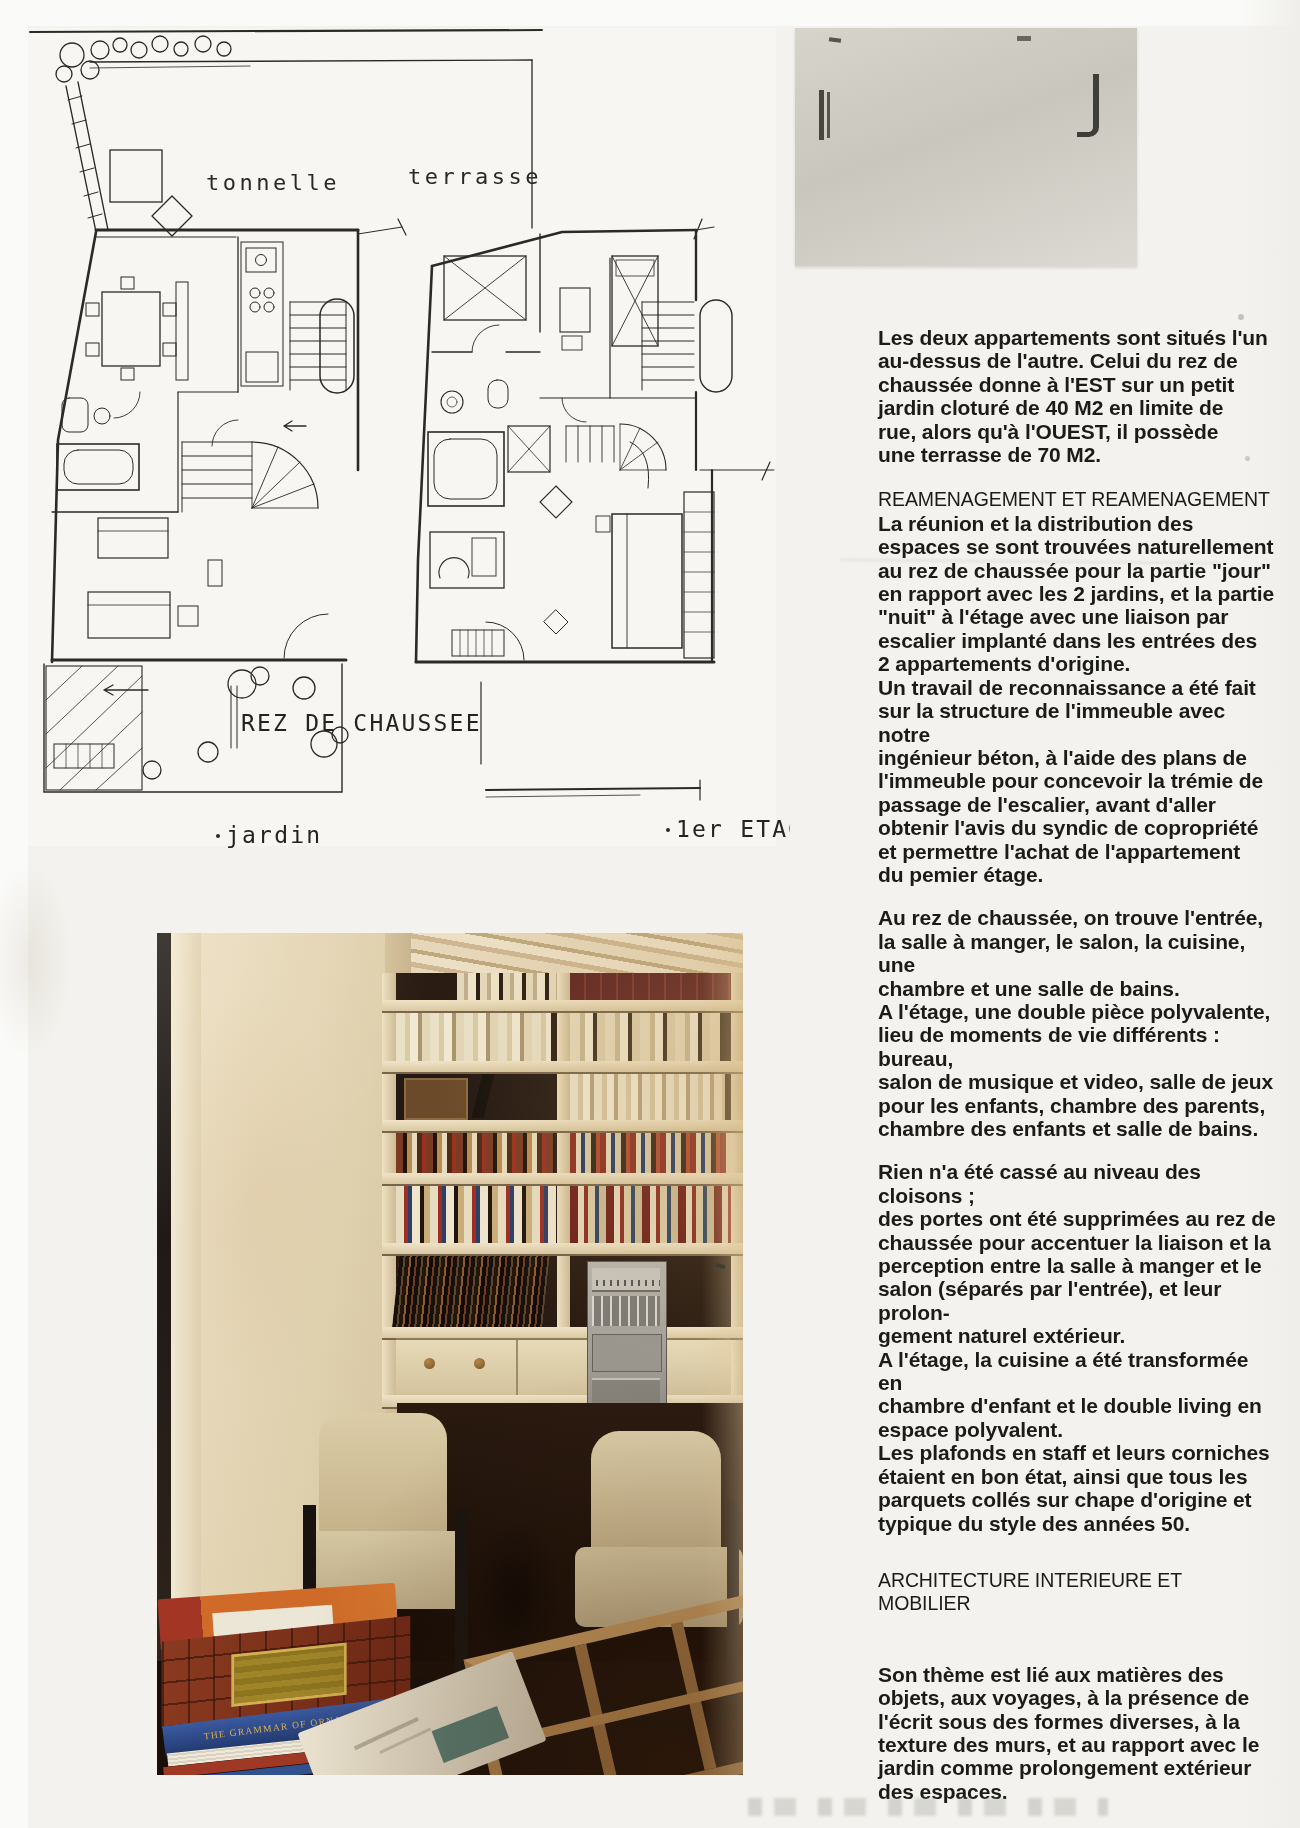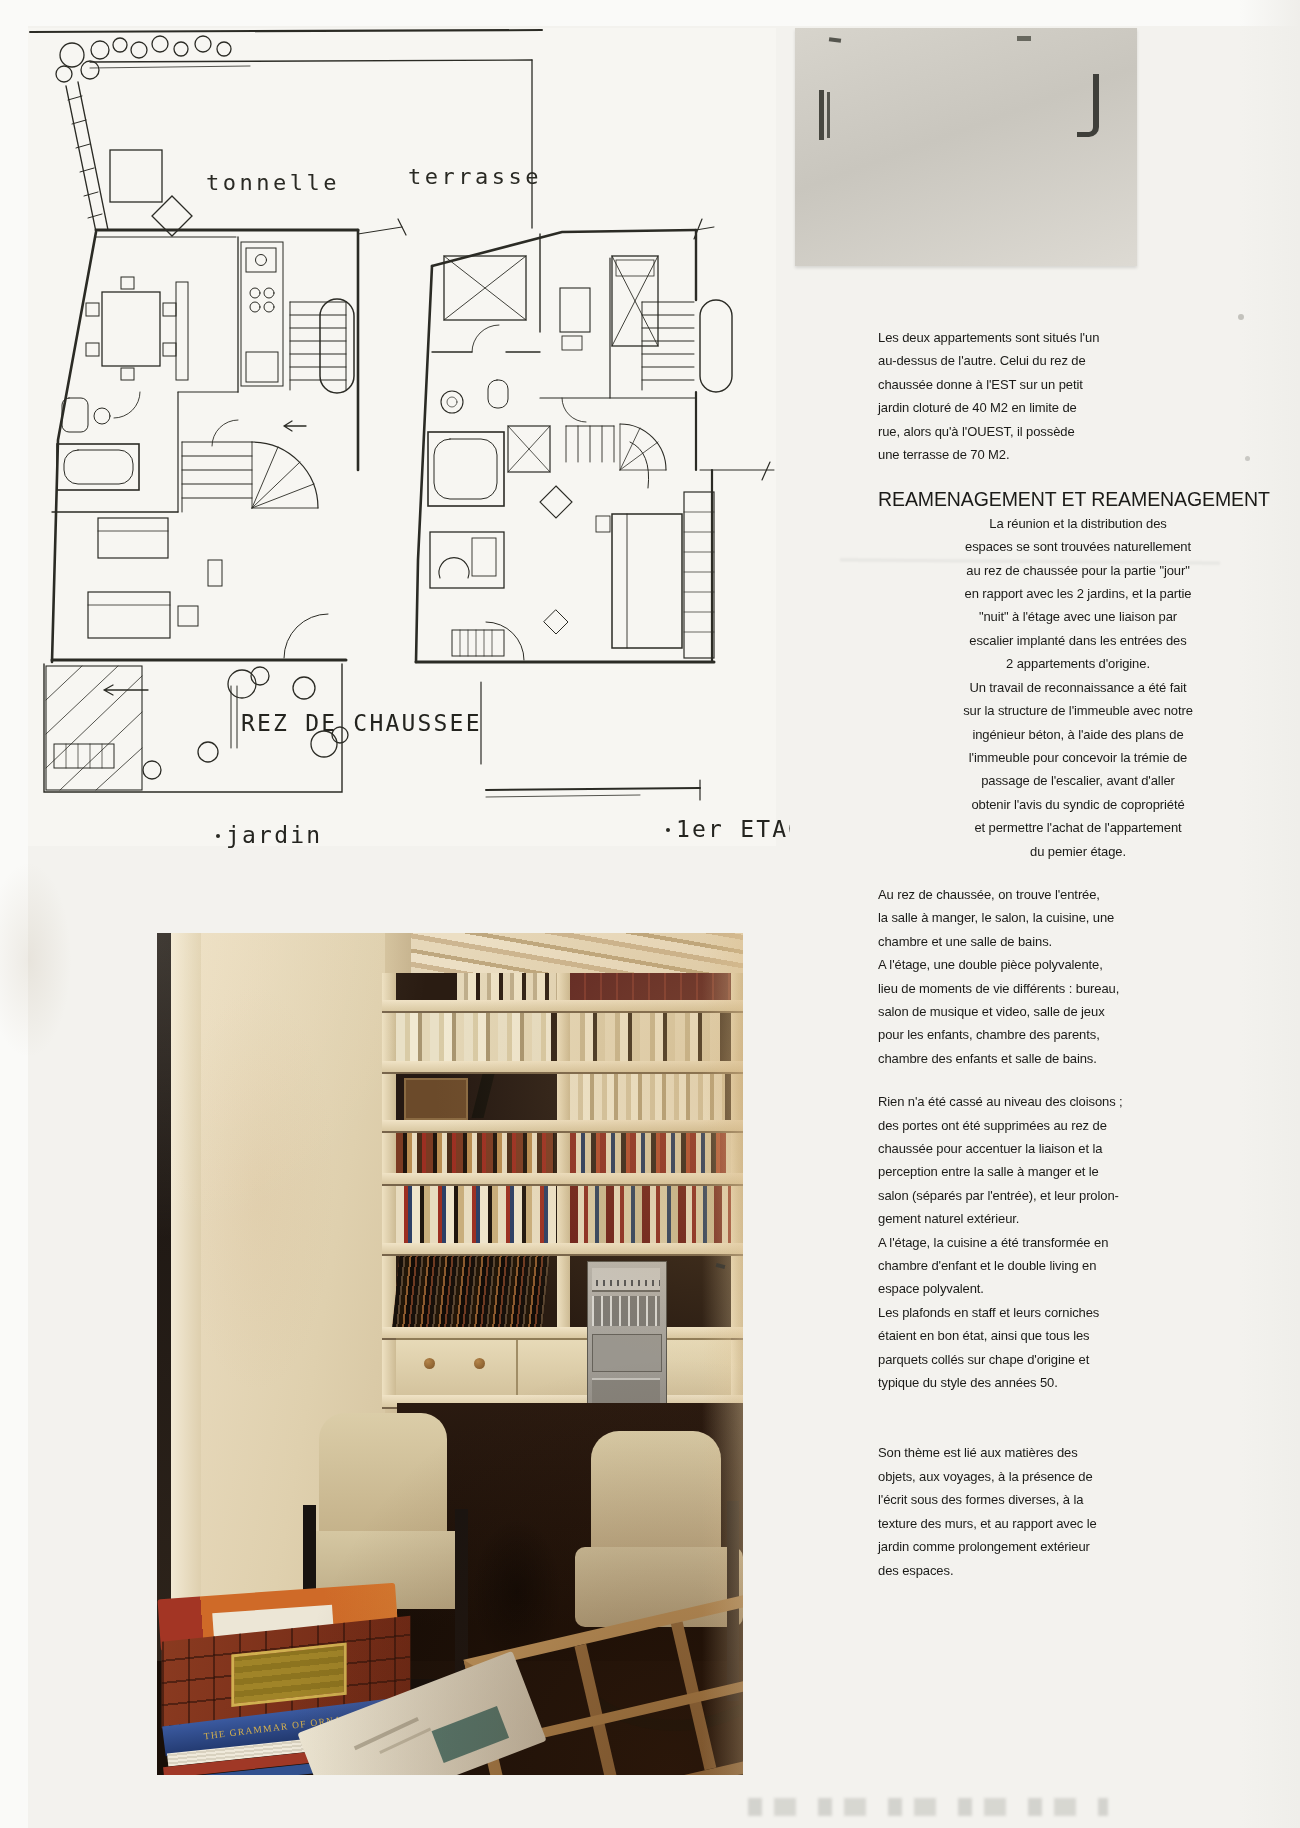--- a/index.html
+++ b/index.html
@@ -14,24 +14,24 @@
   .plan-backing{left:28px;top:28px;width:748px;height:818px;background:#f7f6f2;}
   svg.plans{position:absolute;left:0;top:0;}
   .plan-label{font-family:"DejaVu Sans Mono",monospace;font-size:23px;letter-spacing:2.2px;fill:#24241f;}
   .plan-label-wide{font-family:"DejaVu Sans Mono",monospace;font-size:22px;letter-spacing:3.5px;fill:#2a2a24;}
   
   .gray-sheet{left:795px;top:28px;width:342px;height:238px;
     background:linear-gradient(160deg,#d7d4cc,#c9c6be 45%,#dddad3);
     box-shadow:0 2px 3px rgba(0,0,0,0.12);}
   
   .article{left:878px;top:326px;width:400px;color:#1b1b18;}
-  .article p{font-size:13px;line-height:23.4px;letter-spacing:-0.1px;margin:0 0 22px;white-space:pre-line;}
+  .article p{font-size:21px;line-height:23.4px;letter-spacing:-0.1px;margin:0 0 22px;white-space:pre-line;font-weight:bold;}
   .article h3{font-size:19.5px;line-height:23.4px;letter-spacing:-0.1px;font-weight:400;margin:0;white-space:pre-line;}
   .article h3:empty{display:none;}
-  .s2 p{margin-bottom:20px;text-align:center;}
+  .s2 p{margin-bottom:20px;}
   .s3 p{margin-bottom:20px;}
   .s4 p{margin-bottom:34px;}
   .s5 p{margin-bottom:0;margin-top:47px;}
   
   .speck{background:#3a3a35;opacity:.78;}
   .ghost{pointer-events:none;}
   
   .photo{left:157px;top:933px;width:586px;height:842px;overflow:hidden;background:#241811;}
   .vig{left:0;top:0;width:586px;height:842px;pointer-events:none;
     background:
@@ -282,20 +282,22 @@
 gement naturel extérieur.
 A l'étage, la cuisine a été transformée en
 chambre d'enfant et le double living en
 espace polyvalent.
 Les plafonds en staff et leurs corniches
 étaient en bon état, ainsi que tous les
 parquets collés sur chape d'origine et
 typique du style des années 50.</p>
     </section>
     <section class="s5">
+      <h3>ARCHITECTURE INTERIEURE ET
+MOBILIER</h3>
       <p>Son thème est lié aux matières des
 objets, aux voyages, à la présence de
 l'écrit sous des formes diverses, à la
 texture des murs, et au rapport avec le
 jardin comme prolongement extérieur
 des espaces.</p>
     </section>
   </div>
 
   <div class="ab photo">

